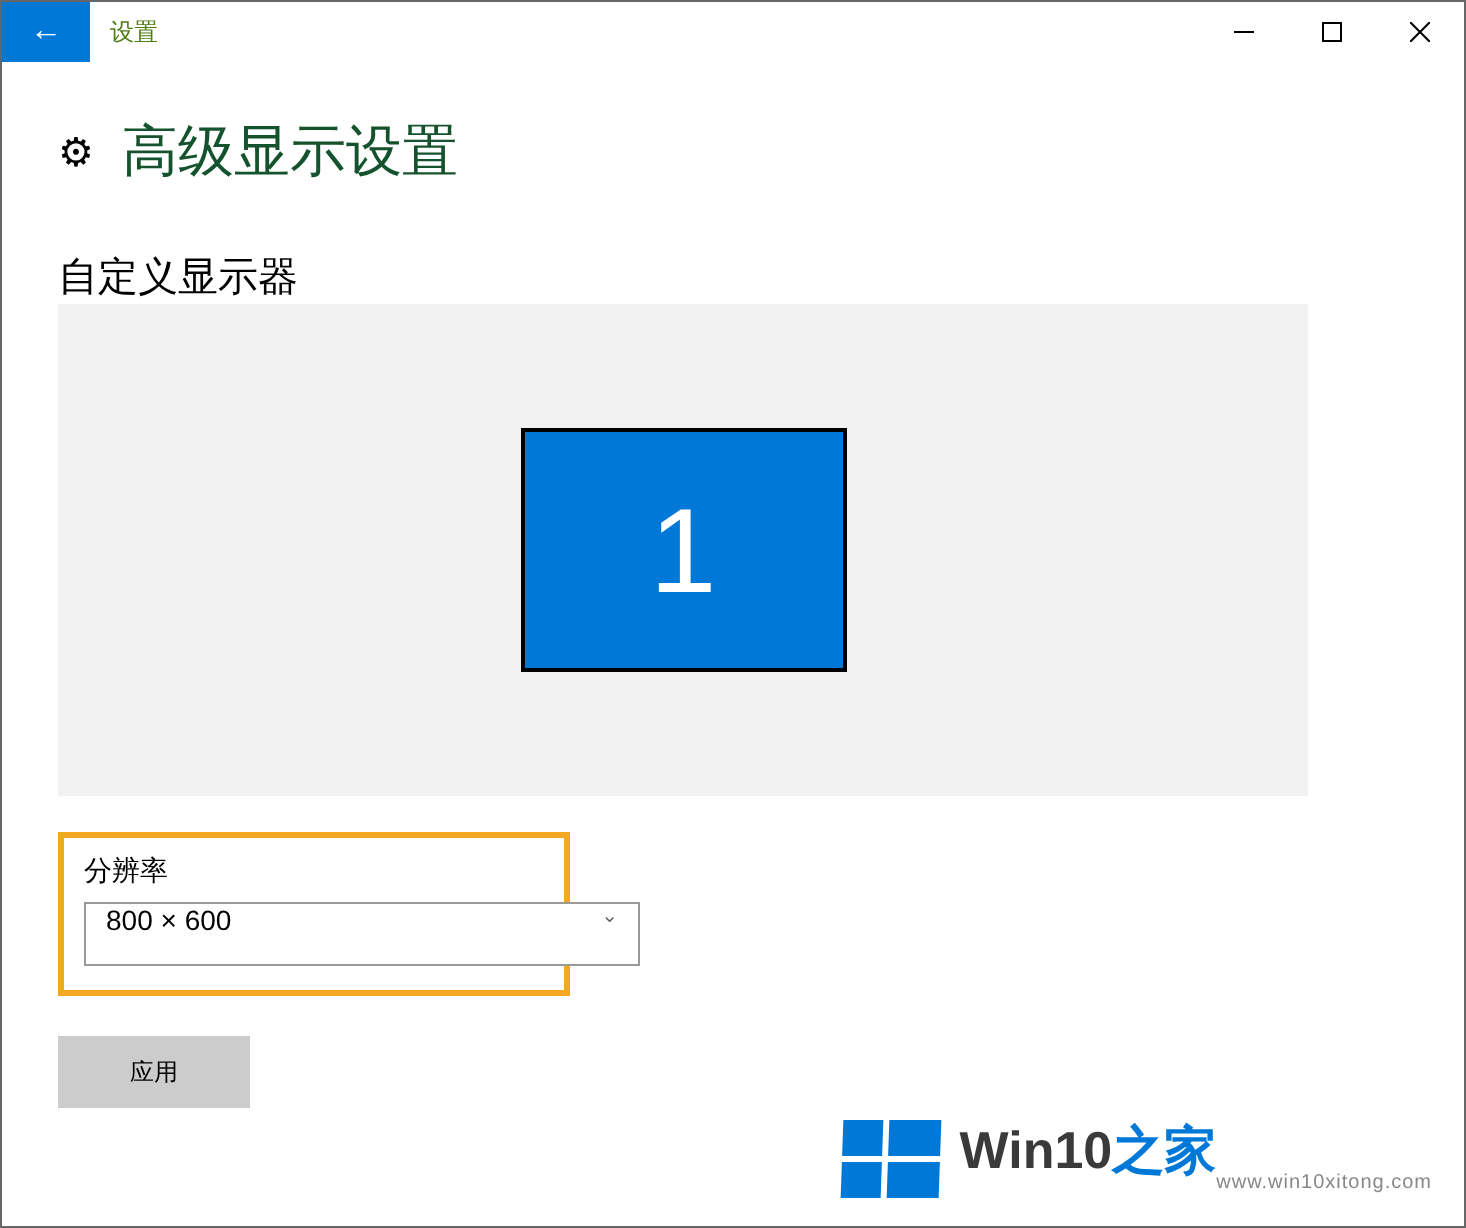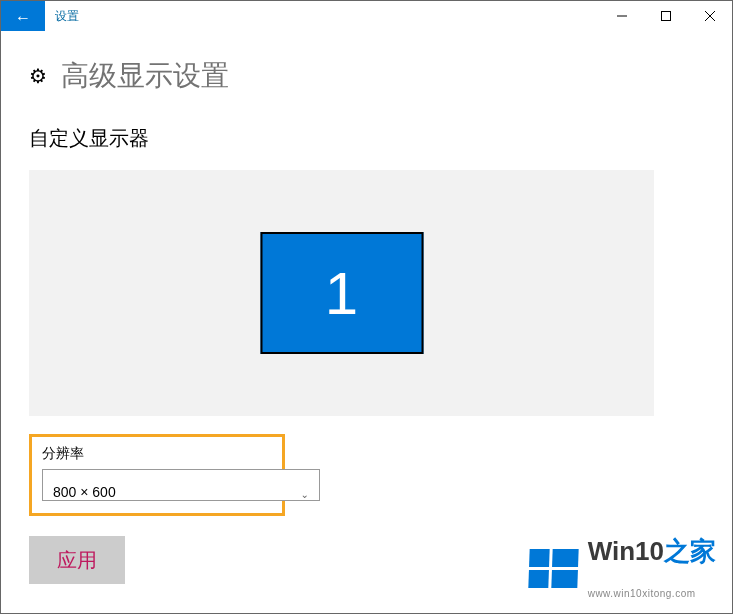--- a/index.html
+++ b/index.html
@@ -29,21 +29,21 @@
       display: flex;
       align-items: center;
       justify-content: center;
       color: #ffffff;
       font-size: 16px;
       cursor: pointer;
     }
     .title-text {
       margin-left: 10px;
       font-size: 12px;
-      color: #0369a1;
+      color: #4d7c0f;
     }
     .window-controls {
       margin-left: auto;
       display: flex;
       height: 30px;
     }
     .win-ctrl {
       width: 44px;
       height: 30px;
       display: flex;
@@ -63,28 +63,27 @@
       margin-top: 6px;
       margin-bottom: 30px;
     }
     .gear-icon {
       font-size: 20px;
       color: #000;
     }
     .page-title {
       font-size: 28px;
       font-weight: 400;
-      color: #737373;
+      color: #14532d;
       font-family: Liberation Serif, serif;
     }
     .section-title {
       font-size: 20px;
       font-weight: 400;
       color: #000;
-      margin-bottom: 18px;
     }
     .display-area {
       width: 625px;
       height: 246px;
       background: #f2f2f2;
       position: relative;
     }
     .monitor-box {
       position: absolute;
       left: 50%;
@@ -121,44 +120,44 @@
     .res-label {
       font-size: 14px;
       color: #000;
       margin-bottom: 6px;
     }
     .dropdown {
       width: 278px;
       height: 32px;
       border: 1px solid #999;
       display: flex;
-      align-items: flex-end;
+      align-items: flex-start;
       justify-content: space-between;
       padding: 0 10px;
       font-size: 14px;
       color: #000;
       cursor: pointer;
       background: #fff;
     }
     .chevron {
       font-size: 10px;
       color: #666;
     }
     .button-row {
       margin-top: 20px;
       display: flex;
       gap: 20px;
     }
     .btn {
       width: 96px;
-      height: 48px;
+      height: 36px;
       background: #cccccc;
       border: none;
-      font-size: 20px;
-      color: #be185d;
+      font-size: 12px;
+      color: #000000;
       cursor: pointer;
       display: flex;
       align-items: center;
       justify-content: center;
     }
     .watermark {
       position: absolute;
       right: 16px;
       bottom: 14px;
       display: flex;
@@ -170,21 +169,21 @@
       grid-template-columns: 20px 26px;
       grid-template-rows: 18px 18px;
       gap: 3px;
       transform: skewX(-2deg);
     }
     .win-logo div {
       background: #0078d7;
     }
     .wm-text {
       display: flex;
-      flex-direction: column;
+      flex-direction: row;
       line-height: 1;
     }
     .wm-main {
       font-size: 26px;
       font-weight: 600;
       color: #3a3a3a;
     }
     .wm-main .accent {
       color: #0078d7;
     }

